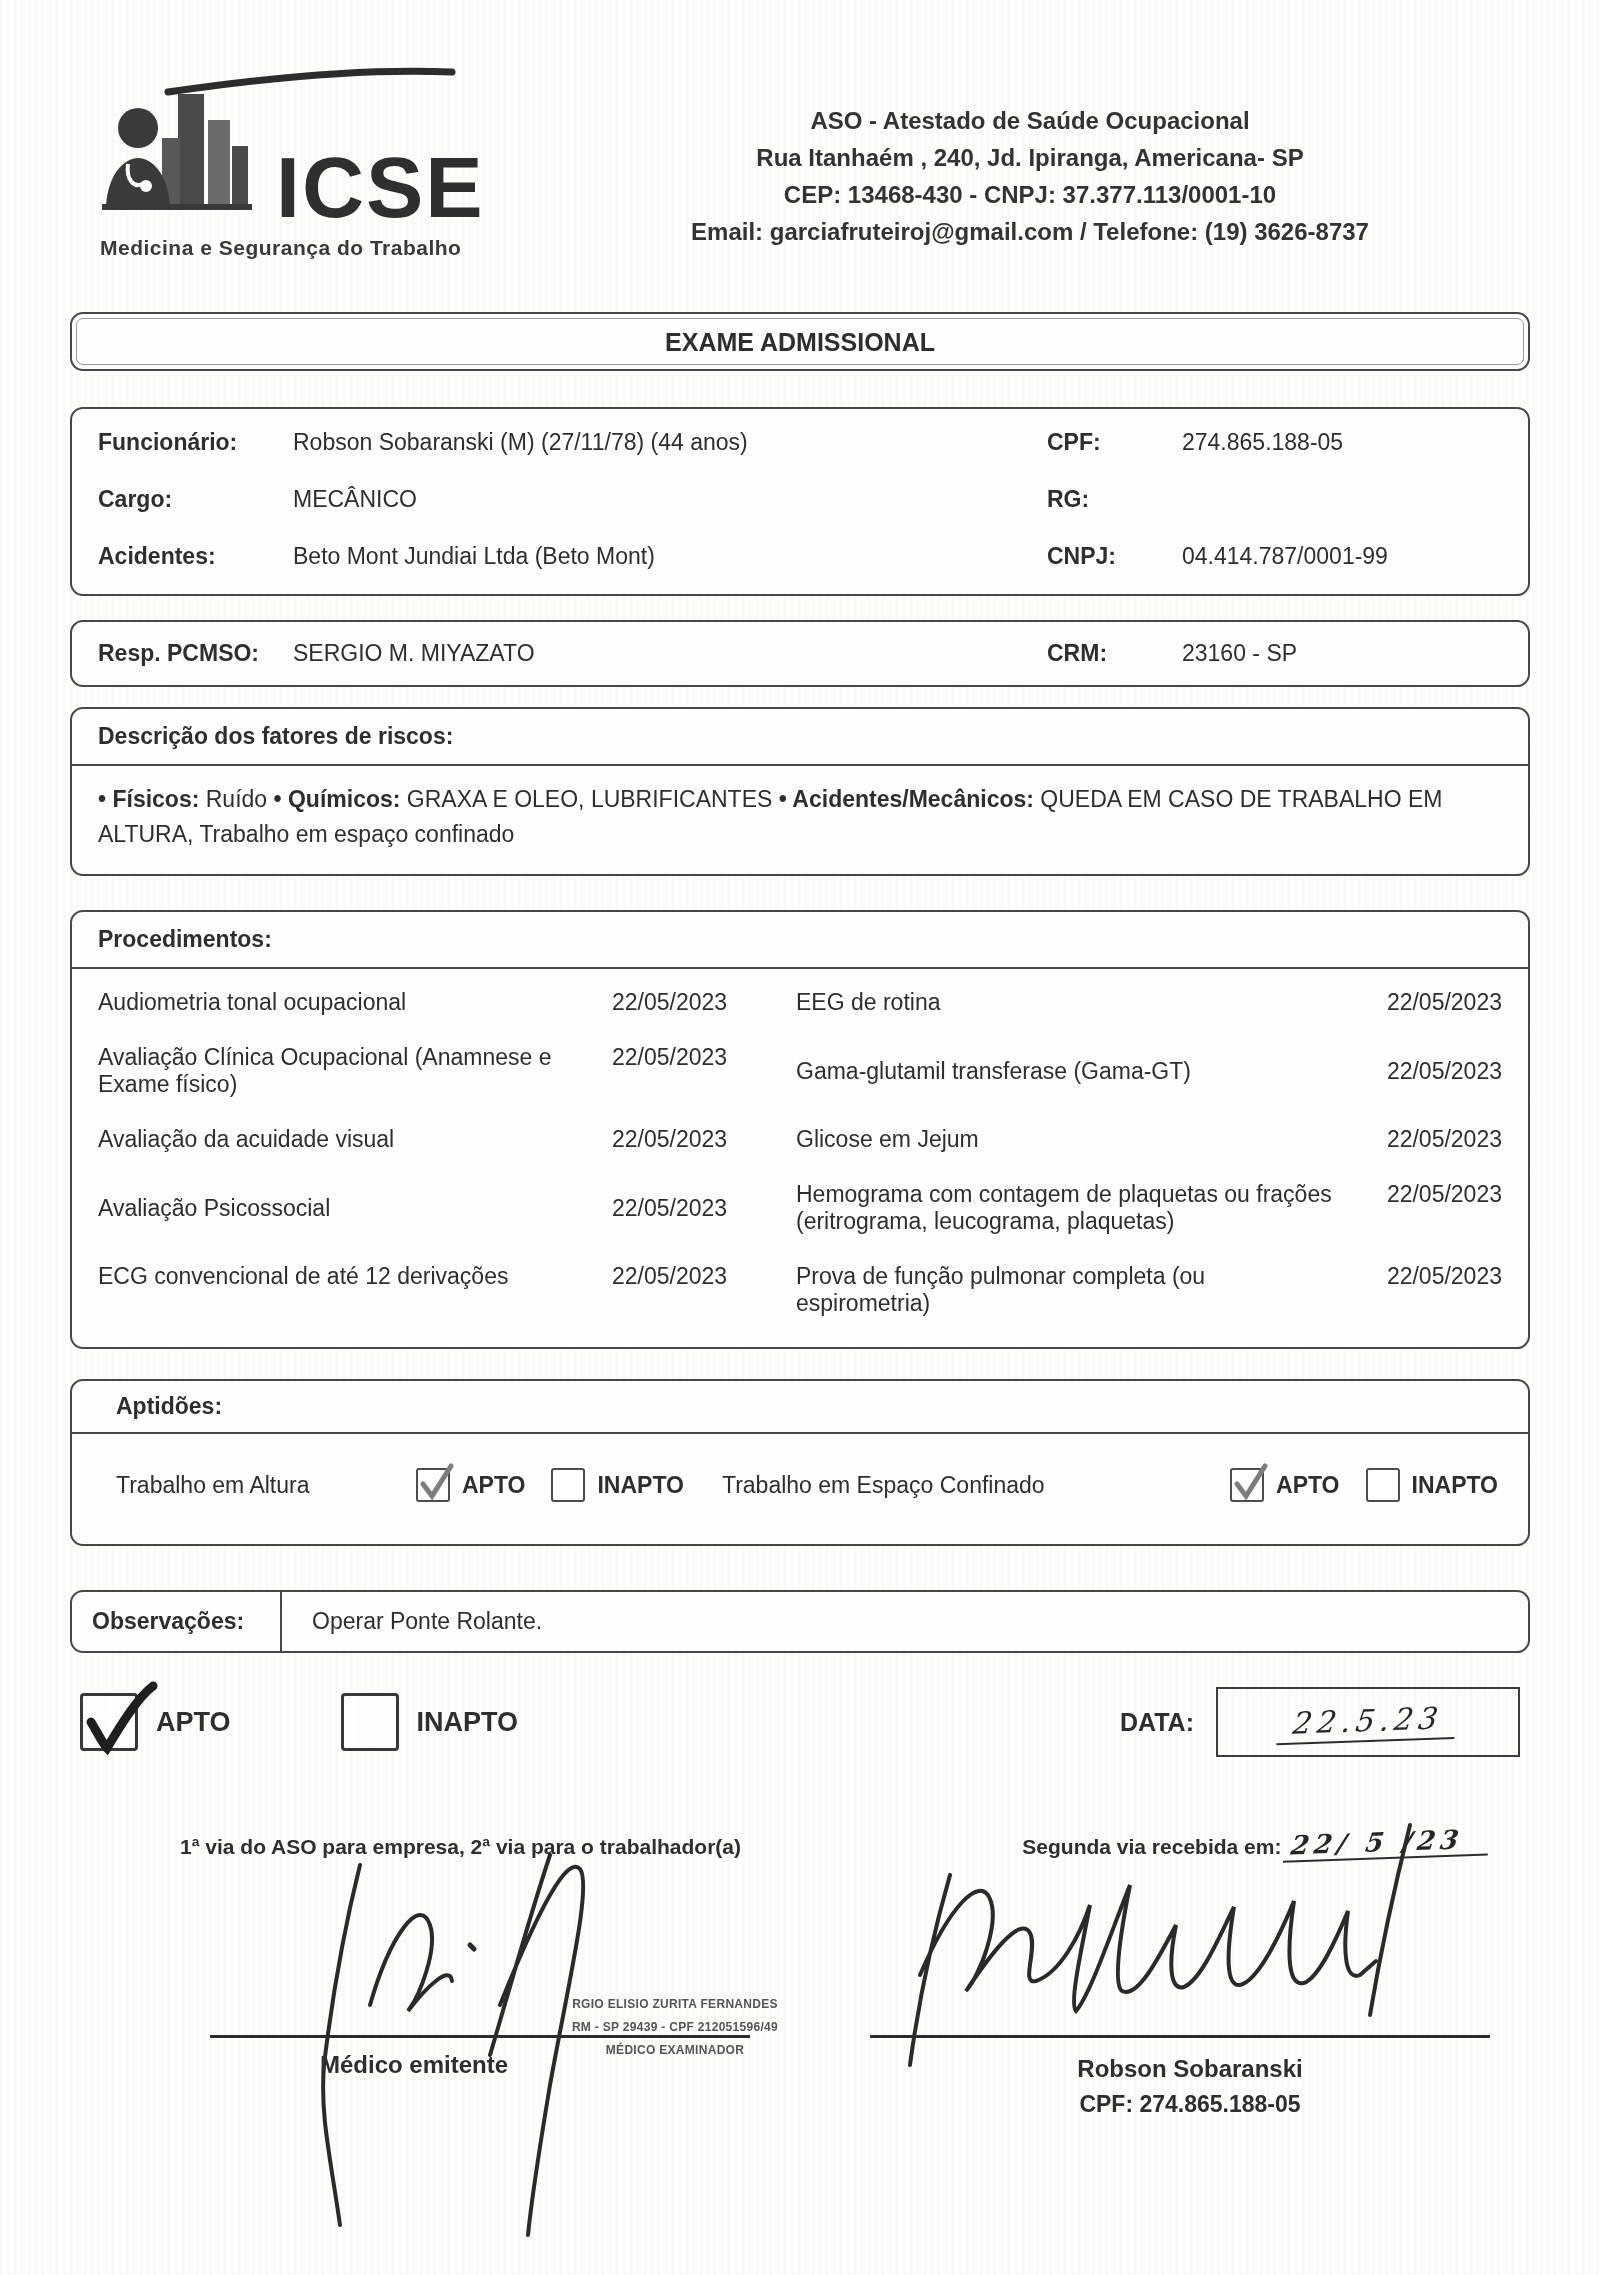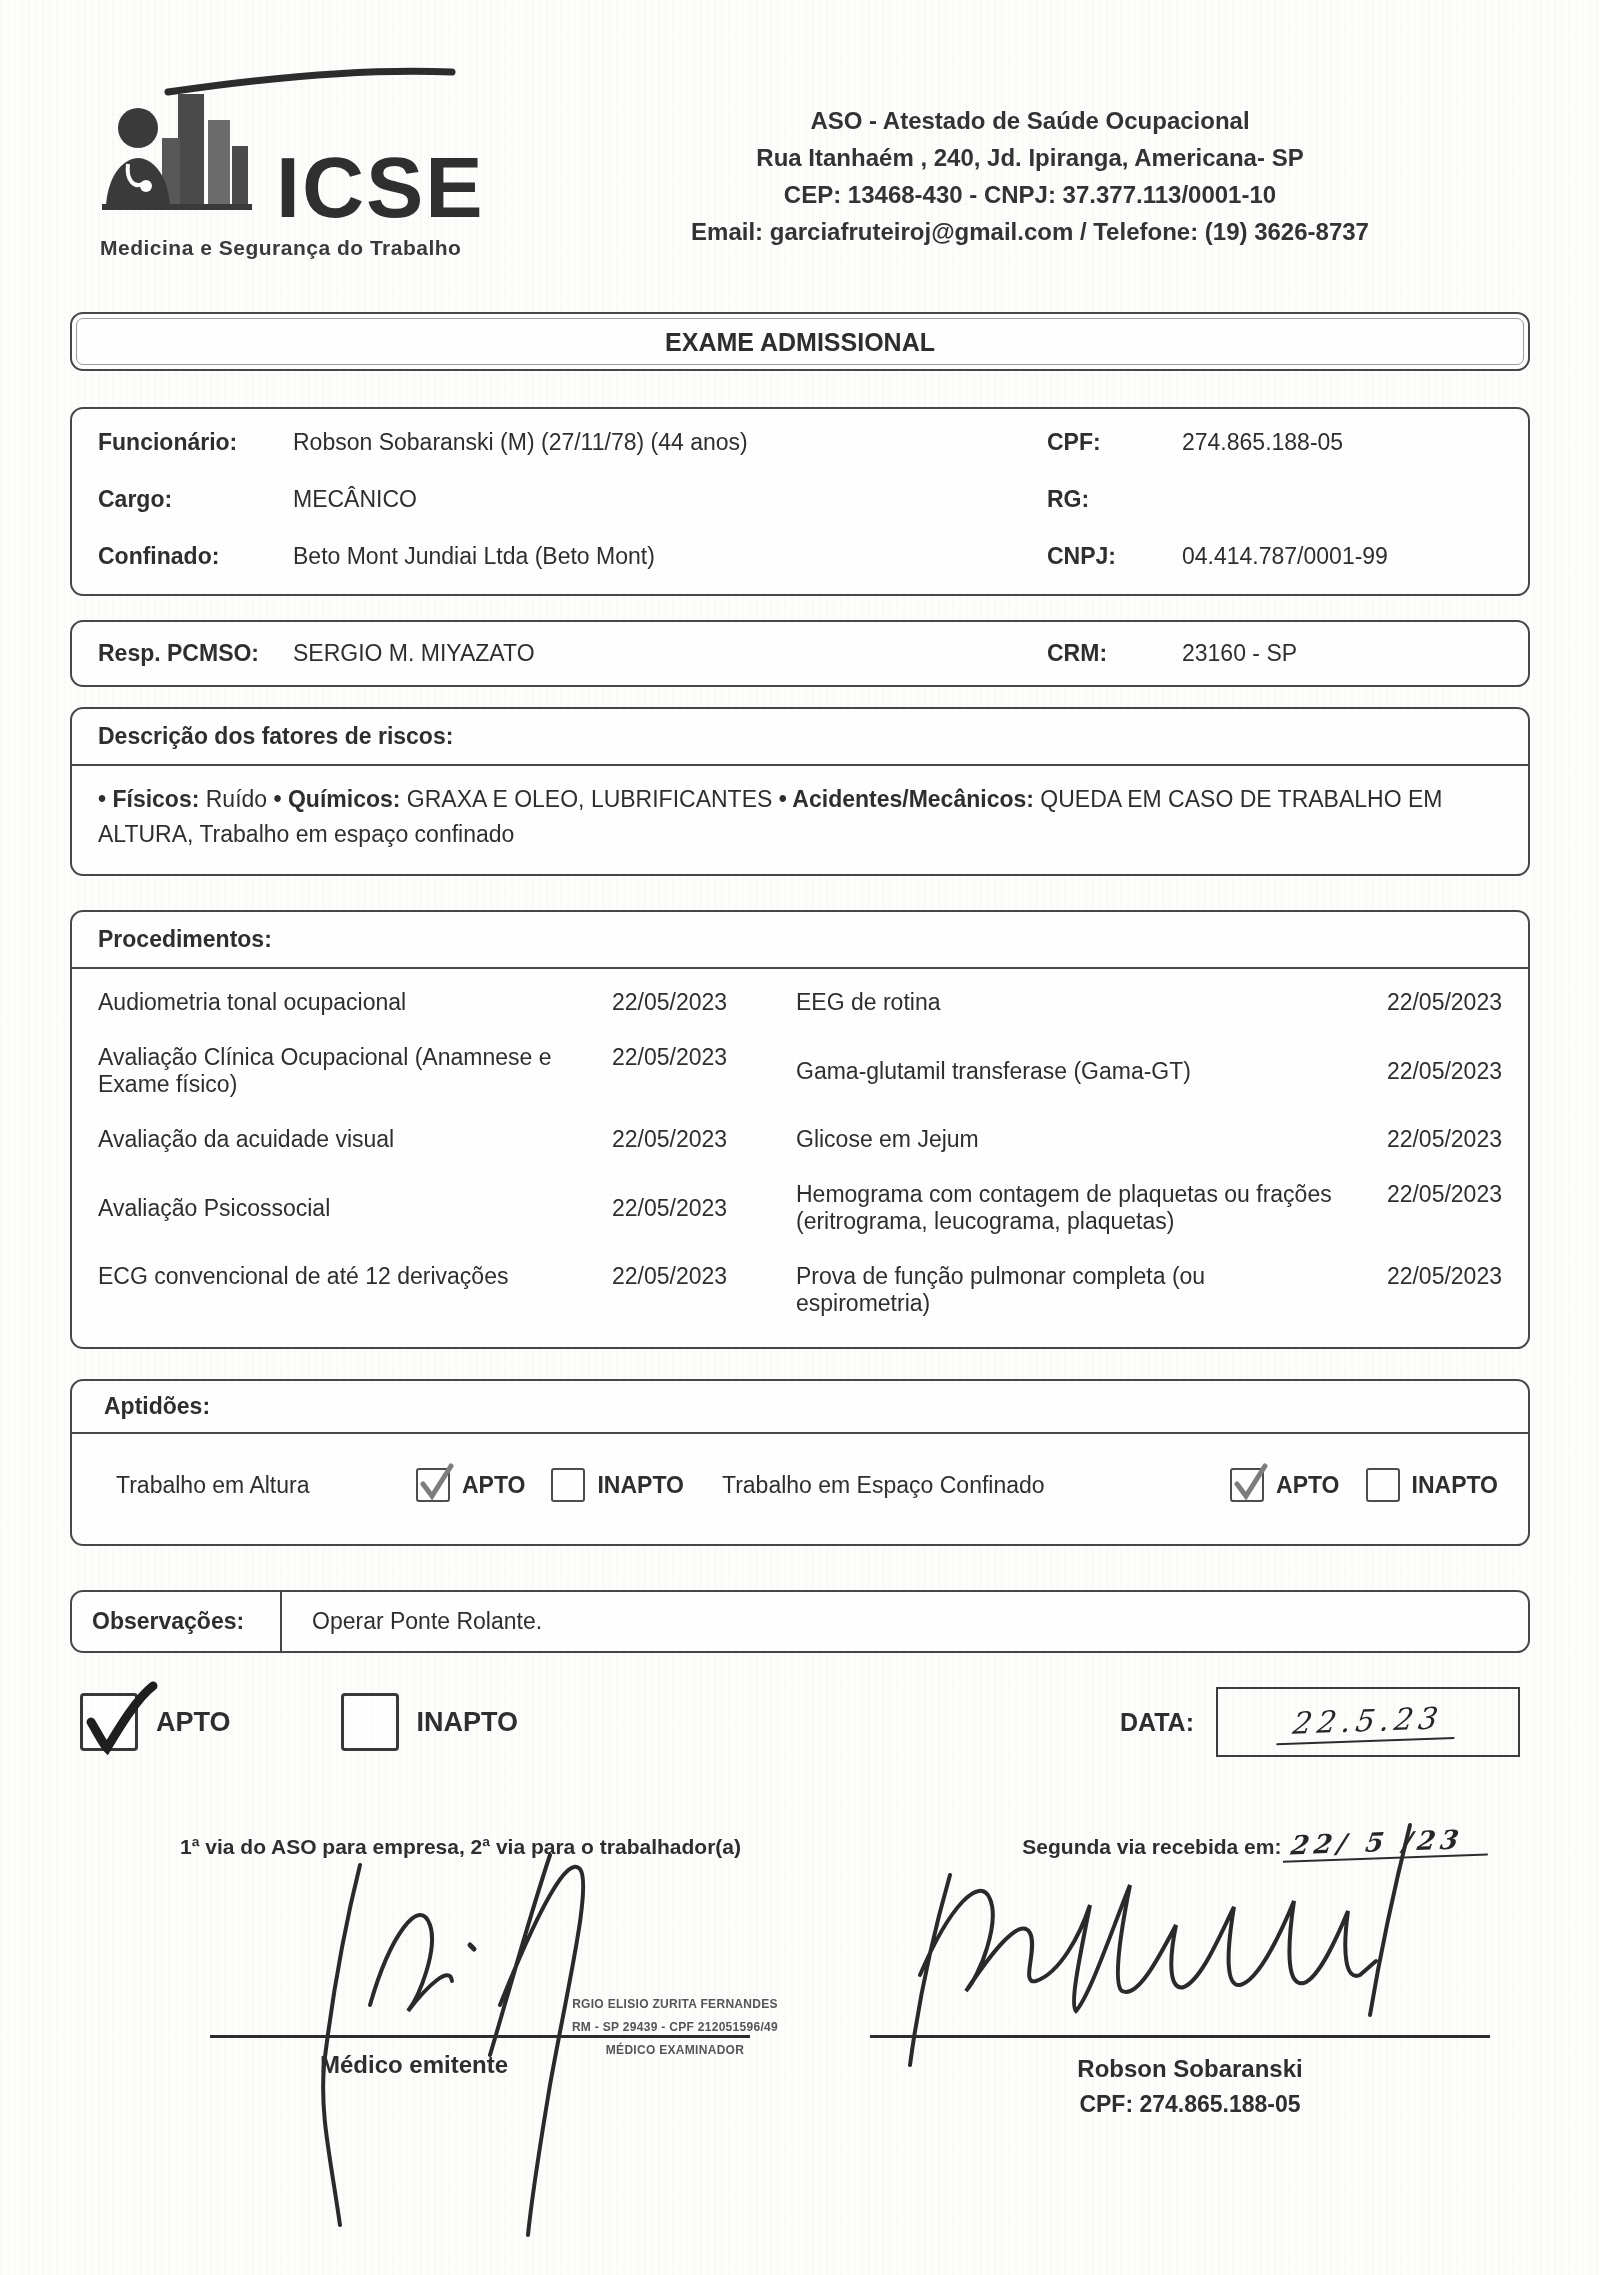--- a/index.html
+++ b/index.html
@@ -44,21 +44,21 @@
   .risks-body{padding:16px 26px 22px;font-size:23px;line-height:35px;}
 
   .proc-box{margin-top:34px;}
   .proc-title{padding:14px 26px;border-bottom:2px solid #474747;}
   .proc-grid{display:grid;grid-template-columns:500px 170px 1fr 150px;column-gap:14px;row-gap:28px;
              padding:20px 26px 30px;font-size:23px;align-items:start;}
   .proc-date{white-space:nowrap;}
   .proc-date.right{text-align:right;}
 
   .apt-box{margin-top:30px;}
-  .apt-title{padding:12px 32px;border-bottom:2px solid #474747;}
+  .apt-title{padding:12px 44px;border-bottom:2px solid #474747;}
   .apt-row{display:flex;align-items:center;padding:34px 30px 42px;font-size:23px;}
 
   .checkbox{width:30px;height:30px;border:2px solid #4c4c4c;border-radius:3px;position:relative;flex:0 0 auto;background:rgba(255,255,255,.5);}
   .checkbox svg{position:absolute;left:-3px;top:-12px;overflow:visible;}
   .cb-label{font-weight:bold;margin:0 26px 0 12px;}
 
   .obs-box{margin-top:44px;display:grid;grid-template-columns:210px 1fr;font-size:23px;}
   .obs-label{padding:16px 20px;border-right:2px solid #474747;font-weight:bold;}
   .obs-value{padding:16px 30px;}
 
@@ -138,21 +138,21 @@
       <span class="lbl">Funcionário:</span>
       <span>Robson Sobaranski (M) (27/11/78) (44 anos)</span>
       <span class="lbl">CPF:</span>
       <span>274.865.188-05</span>
 
       <span class="lbl">Cargo:</span>
       <span>MECÂNICO</span>
       <span class="lbl">RG:</span>
       <span></span>
 
-      <span class="lbl">Confinado:</span>
+      <span class="lbl">Acidentes:</span>
       <span>Beto Mont Jundiai Ltda (Beto Mont)</span>
       <span class="lbl">CNPJ:</span>
       <span>04.414.787/0001-99</span>
     </div>
   </div>
 
   <div class="doc-box pcmso-box">
     <div class="info-grid" style="row-gap:0;">
       <span class="lbl">Resp. PCMSO:</span>
       <span>SERGIO M. MIYAZATO</span>

